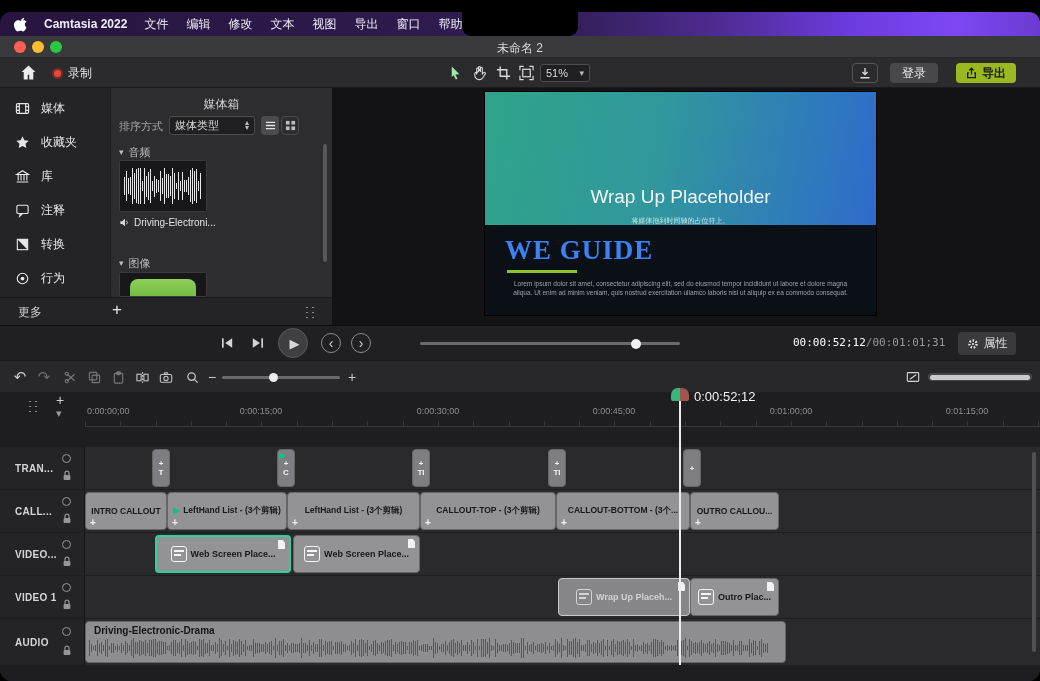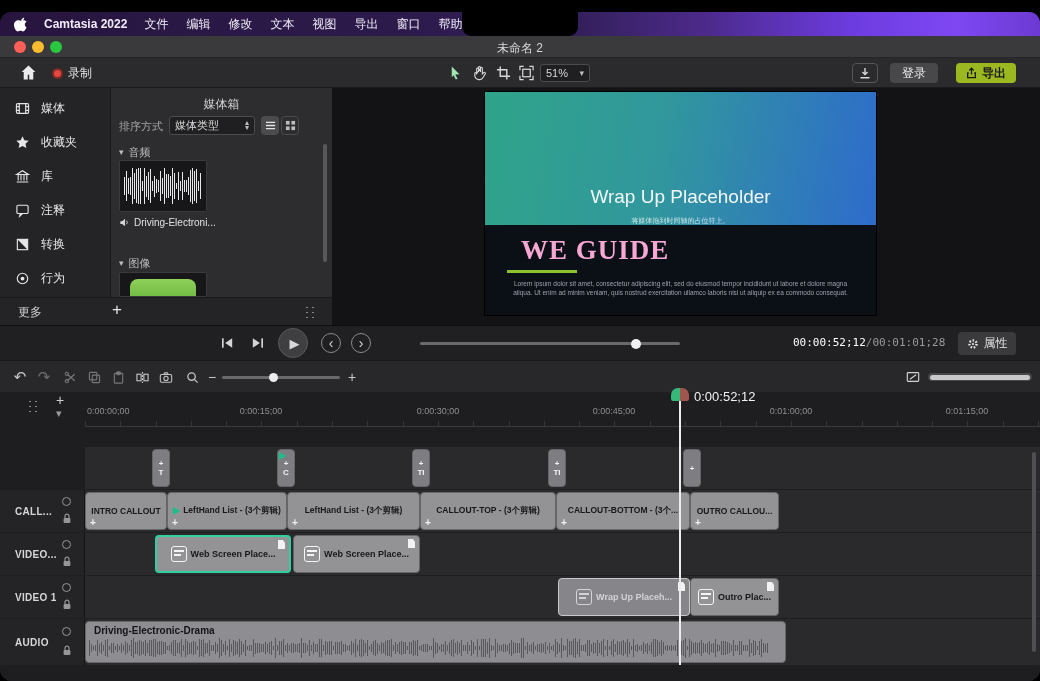--- a/index.html
+++ b/index.html
@@ -284,21 +284,21 @@
     <span class="dots" style="position:absolute;left:303px;top:6px"></span>
   </div>
 
   <div class="canvas">
     <div class="preview">
       <div class="pv-top">
         <div style="position:absolute;top:94px;left:0;right:0;text-align:center;color:#f2f6fa;font-size:19px">Wrap Up Placeholder</div>
         <div style="position:absolute;top:124px;left:0;right:0;text-align:center;color:rgba(255,255,255,.75);font-size:7px">将媒体拖到时间轴的占位符上。</div>
       </div>
       <div class="pv-bottom">
-        <div style="position:absolute;left:36px;top:10px;font-family:'Liberation Serif',serif;font-weight:bold;font-size:27px;letter-spacing:1px;color:#f9a8d4">WE GUIDE</div>
+        <div style="position:absolute;left:20px;top:10px;font-family:'Liberation Serif',serif;font-weight:bold;font-size:27px;letter-spacing:1px;color:#3b82f6">WE GUIDE</div>
         <div style="position:absolute;left:22px;top:45px;width:70px;height:3px;background:#8bc22e"></div>
         <div style="position:absolute;left:7%;right:7%;top:54px;text-align:center;font-size:6.5px;line-height:1.45;color:#9aa3ad">Lorem ipsum dolor sit amet, consectetur adipiscing elit, sed do eiusmod tempor incididunt ut labore et dolore magna aliqua. Ut enim ad minim veniam, quis nostrud exercitation ullamco laboris nisi ut aliquip ex ea commodo consequat.</div>
       </div>
     </div>
   </div>
 
   <div class="transport">
     <div style="position:absolute;left:220px;top:10px">
       <svg width="15" height="14" viewBox="0 0 16 14">
           <path d="M3 2v10" stroke="#d4d4d6" stroke-width="1.8"></path>
@@ -317,21 +317,21 @@
     <div class="circlebtn" style="position:absolute;left:321px;top:7px;width:20px;height:20px;border:1.5px solid #8a8a8e;font-size:14px">
       <span>‹</span>
     </div>
     <div class="circlebtn" style="position:absolute;left:351px;top:7px;width:20px;height:20px;border:1.5px solid #8a8a8e;font-size:14px">
       <span>›</span>
     </div>
     <div style="position:absolute;left:420px;top:16px;width:260px;height:3px;background:#6a6a6e;border-radius:2px">
       <span style="position:absolute;left:81%;top:-3.5px;width:10px;height:10px;border-radius:50%;background:#f0f0f2"></span>
     </div>
     <div style="position:absolute;left:793px;top:10px;font-family:'DejaVu Sans Mono',monospace;font-size:11px">
-      <span style="color:#fff">00:00:52;12</span><span style="color:#8a8a8e">/</span><span style="color:#9a9a9e">00:01:01;28</span>
+      <span style="color:#fff">00:00:52;12</span><span style="color:#8a8a8e">/</span><span style="color:#9a9a9e">00:01:01;31</span>
     </div>
     <div class="btn" style="position:absolute;left:958px;top:6px;width:58px;height:23px;background:#3a3a3d;color:#e2e2e4;gap:5px">
       <svg width="12" height="12" viewBox="0 0 16 16">
           <circle cx="8" cy="8" r="4.6" fill="none" stroke="#e2e2e4" stroke-width="3.4" stroke-dasharray="2 2.1"></circle>
           <circle cx="8" cy="8" r="3" fill="#3a3a3d"></circle>
           <circle cx="8" cy="8" r="1.4" fill="#e2e2e4"></circle>
         </svg>
       <span>属性</span>
     </div>
   </div>
@@ -402,20 +402,28 @@
     <div class="ruler">
       <span class="rlabel" style="left:2px;transform:none">0:00:00;00</span>
       <span class="rlabel" style="left:176px">0:00:15;00</span>
       <span class="rlabel" style="left:353px">0:00:30;00</span>
       <span class="rlabel" style="left:529px">0:00:45;00</span>
       <span class="rlabel" style="left:706px">0:01:00;00</span>
       <span class="rlabel" style="left:882px">0:01:15;00</span>
     </div>
 
     <div class="lane" style="top:55px;height:42px">
+      <div class="thead">
+        <span class="tname">TRAN...</span>
+        <span class="ring" style="position:absolute;left:62px;top:7px"></span>
+        <svg style="position:absolute;left:62px;top:23px" width="10" height="11" viewBox="0 0 10 11">
+            <rect x="1.6" y="5" width="6.8" height="5" rx="1" fill="#96969a"></rect>
+            <path d="M3 5V3.2a2 2 0 0 1 4 0V5" fill="none" stroke="#96969a" stroke-width="1.2"></path>
+          </svg>
+      </div>
       <div class="lanebody">
         <div class="clip" style="left:67px;width:18px;flex-direction:column;background:#7e7e82;color:#f4f4f6;font-size:8px">
           <span>+</span>
             <span>T</span>
         </div>
         <div class="clip" style="left:192px;width:18px;flex-direction:column;background:#7e7e82;color:#f4f4f6;font-size:8px">
           <span class="tri" style="position:absolute;left:1px;top:2px;margin:0"></span>
           <span>+</span>
             <span>C</span>
         </div>

